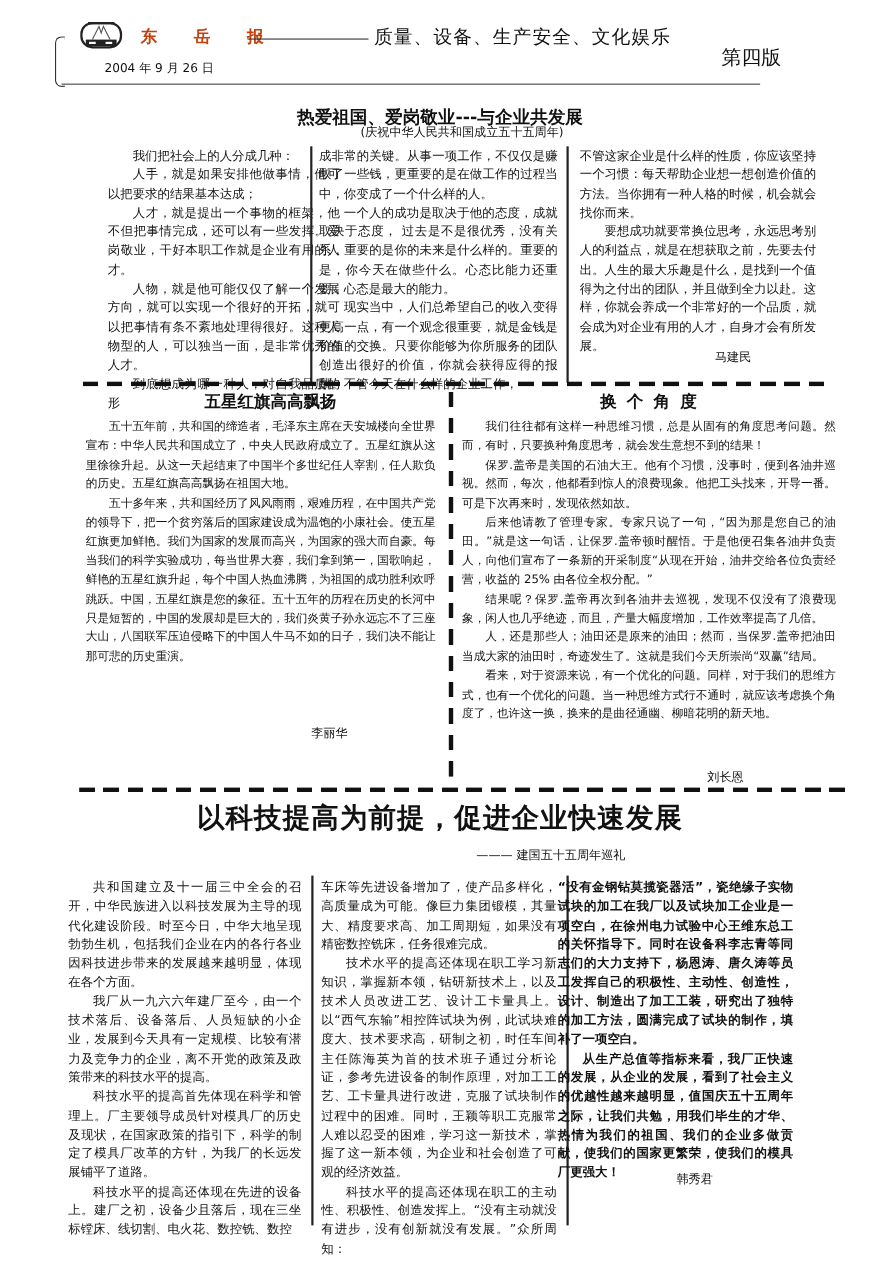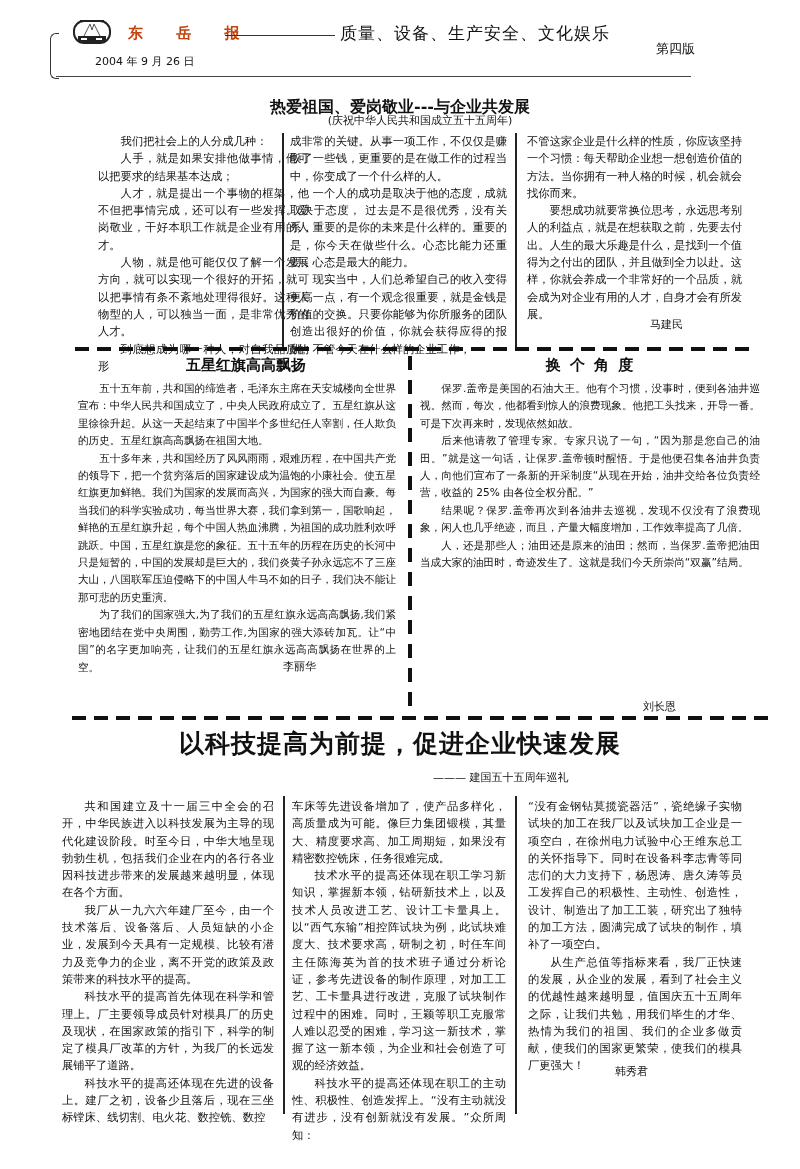--- a/index.html
+++ b/index.html
@@ -5,21 +5,21 @@
   html,body{margin:0;padding:0;background:#fff;}
   body{width:800px;height:1169px;position:relative;overflow:hidden;font-family:"DejaVu Sans",sans-serif;color:#111;}
   .abs{position:absolute;}
   .hdr-bracket{left:50px;top:33px;width:8px;height:44px;border-left:1.5px solid #333;border-top:1.5px solid #333;border-bottom:1.5px solid #333;border-radius:6px 0 0 6px;}
   .hdr-bottom{left:56px;top:76px;width:635px;height:0;border-top:1.5px solid #444;}
   .logo{left:72px;top:16px;width:40px;height:30px;}
   .paper-name{left:128px;top:24px;color:#c2410c;font-family:"DejaVu Serif",serif;font-weight:bold;font-size:15px;letter-spacing:14px;}
   .hdr-line{left:225px;top:35px;width:110px;border-top:1px solid #333;}
   .tagline{left:340px;top:22px;font-size:17px;letter-spacing:1px;}
   .date{left:95px;top:54px;font-size:11px;}
-  .edition{left:656px;top:40px;font-size:13px;}
+  .edition{left:656px;top:40px;font-size:18px;}
   .t1{left:0;width:800px;top:97px;text-align:center;font-weight:bold;font-size:16px;}
   .t1sub{left:0;width:800px;top:113px;text-align:center;font-size:11px;padding-left:20px;}
   .col{position:absolute;font-size:11.3px;line-height:17.3px;text-align:justify;}
   .col p{margin:0;text-indent:2em;}
   .col p.noind{text-indent:0;}
   .vline{position:absolute;width:2px;background:#222;}
   .dash{position:absolute;height:4px;background:repeating-linear-gradient(90deg,#111 0 14px,transparent 14px 22px);}
   .vdash{position:absolute;width:4px;background:repeating-linear-gradient(180deg,#111 0 14px,transparent 14px 24px);}
   .sec-title{position:absolute;font-weight:bold;font-size:15px;text-align:center;}
   .author{position:absolute;font-size:11px;}
@@ -69,32 +69,33 @@
   <p>要想成功就要常换位思考，永远思考别人的利益点，就是在想获取之前，先要去付出。人生的最大乐趣是什么，是找到一个值得为之付出的团队，并且做到全力以赴。这样，你就会养成一个非常好的一个品质，就会成为对企业有用的人才，自身才会有所发展。</p>
 </div>
 <div class="author" style="left:650px;top:317px;">马建民</div>
 
 <div class="dash" style="left:75px;top:347px;width:680px;"></div>
 
 <div class="sec-title" style="left:76px;top:356px;width:340px;">五星红旗高高飘扬</div>
 <div class="col" style="left:78px;top:380px;width:318px;font-size:10.6px;line-height:17.4px;">
   <p>五十五年前，共和国的缔造者，毛泽东主席在天安城楼向全世界宣布：中华人民共和国成立了，中央人民政府成立了。五星红旗从这里徐徐升起。从这一天起结束了中国半个多世纪任人宰割，任人欺负的历史。五星红旗高高飘扬在祖国大地。</p>
   <p>五十多年来，共和国经历了风风雨雨，艰难历程，在中国共产党的领导下，把一个贫穷落后的国家建设成为温饱的小康社会。使五星红旗更加鲜艳。我们为国家的发展而高兴，为国家的强大而自豪。每当我们的科学实验成功，每当世界大赛，我们拿到第一，国歌响起，鲜艳的五星红旗升起，每个中国人热血沸腾，为祖国的成功胜利欢呼跳跃。中国，五星红旗是您的象征。五十五年的历程在历史的长河中只是短暂的，中国的发展却是巨大的，我们炎黄子孙永远忘不了三座大山，八国联军压迫侵略下的中国人牛马不如的日子，我们决不能让那可悲的历史重演。</p>
-  <p>为了我们的国家强大,为了我们的五星红旗永远高高飘扬,我们紧密地团结在党中央周围，勤劳工作,为国家的强大添砖加瓦。让“中国”的名字更加响亮，让我们的五星红旗永远高高飘扬在世界的上空。</p>
 </div>
 <div class="author" style="left:283px;top:659px;">李丽华</div>
 
 <div class="vdash" style="left:408px;top:356px;height:350px;"></div>
 
 <div class="sec-title" style="left:418px;top:356px;width:345px;letter-spacing:2px;">换 个 角 度</div>
 <div class="col" style="left:420px;top:380px;width:340px;font-size:10.6px;line-height:17.4px;">
+  <p>我们往往都有这样一种思维习惯，总是从固有的角度思考问题。然而，有时，只要换种角度思考，就会发生意想不到的结果！</p>
   <p>保罗.盖帝是美国的石油大王。他有个习惯，没事时，便到各油井巡视。然而，每次，他都看到惊人的浪费现象。他把工头找来，开导一番。可是下次再来时，发现依然如故。</p>
   <p>后来他请教了管理专家。专家只说了一句，“因为那是您自己的油田。”就是这一句话，让保罗.盖帝顿时醒悟。于是他便召集各油井负责人，向他们宣布了一条新的开采制度“从现在开始，油井交给各位负责经营，收益的 25% 由各位全权分配。”</p>
   <p>结果呢？保罗.盖帝再次到各油井去巡视，发现不仅没有了浪费现象，闲人也几乎绝迹，而且，产量大幅度增加，工作效率提高了几倍。</p>
   <p>人，还是那些人；油田还是原来的油田；然而，当保罗.盖帝把油田当成大家的油田时，奇迹发生了。这就是我们今天所崇尚“双赢”结局。</p>
+  <p>看来，对于资源来说，有一个优化的问题。同样，对于我们的思维方式，也有一个优化的问题。当一种思维方式行不通时，就应该考虑换个角度了，也许这一换，换来的是曲径通幽、柳暗花明的新天地。</p>
 </div>
 <div class="author" style="left:643px;top:699px;">刘长恩</div>
 
 <div class="dash" style="left:72px;top:716px;width:700px;"></div>
 
 <div class="abs t2">以科技提高为前提，促进企业快速发展</div>
 <div class="abs t2sub">——— 建国五十五周年巡礼</div>
 
 <div class="col" style="left:62px;top:798px;width:212px;">
   <p>共和国建立及十一届三中全会的召开，中华民族进入以科技发展为主导的现代化建设阶段。时至今日，中华大地呈现勃勃生机，包括我们企业在内的各行各业因科技进步带来的发展越来越明显，体现在各个方面。</p>
@@ -102,17 +103,17 @@
   <p>科技水平的提高首先体现在科学和管理上。厂主要领导成员针对模具厂的历史及现状，在国家政策的指引下，科学的制定了模具厂改革的方针，为我厂的长远发展铺平了道路。</p>
   <p>科技水平的提高还体现在先进的设备上。建厂之初，设备少且落后，现在三坐标镗床、线切割、电火花、数控铣、数控</p>
 </div>
 <div class="vline" style="left:283px;top:796px;height:318px;"></div>
 <div class="col" style="left:292px;top:798px;width:214px;">
   <p class="noind">车床等先进设备增加了，使产品多样化，高质量成为可能。像巨力集团锻模，其量大、精度要求高、加工周期短，如果没有精密数控铣床，任务很难完成。</p>
   <p>技术水平的提高还体现在职工学习新知识，掌握新本领，钻研新技术上，以及技术人员改进工艺、设计工卡量具上。以“西气东输”相控阵试块为例，此试块难度大、技术要求高，研制之初，时任车间主任陈海英为首的技术班子通过分析论证，参考先进设备的制作原理，对加工工艺、工卡量具进行改进，克服了试块制作过程中的困难。同时，王颖等职工克服常人难以忍受的困难，学习这一新技术，掌握了这一新本领，为企业和社会创造了可观的经济效益。</p>
   <p>科技水平的提高还体现在职工的主动性、积极性、创造发挥上。“没有主动就没有进步，没有创新就没有发展。”众所周知：</p>
 </div>
 <div class="vline" style="left:515px;top:796px;height:318px;"></div>
-<div class="col" style="left:528px;top:798px;width:214px;">
+<div class="col" style="left:507px;top:798px;width:214px;font-weight:bold;">
   <p class="noind">“没有金钢钻莫揽瓷器活”，瓷绝缘子实物试块的加工在我厂以及试块加工企业是一项空白，在徐州电力试验中心王维东总工的关怀指导下。同时在设备科李志青等同志们的大力支持下，杨恩涛、唐久涛等员工发挥自己的积极性、主动性、创造性，设计、制造出了加工工装，研究出了独特的加工方法，圆满完成了试块的制作，填补了一项空白。</p>
   <p>从生产总值等指标来看，我厂正快速的发展，从企业的发展，看到了社会主义的优越性越来越明显，值国庆五十五周年之际，让我们共勉，用我们毕生的才华、热情为我们的祖国、我们的企业多做贡献，使我们的国家更繁荣，使我们的模具厂更强大！</p>
 </div>
 <div class="author" style="left:615px;top:1064px;">韩秀君</div>
 
 </body></html>

